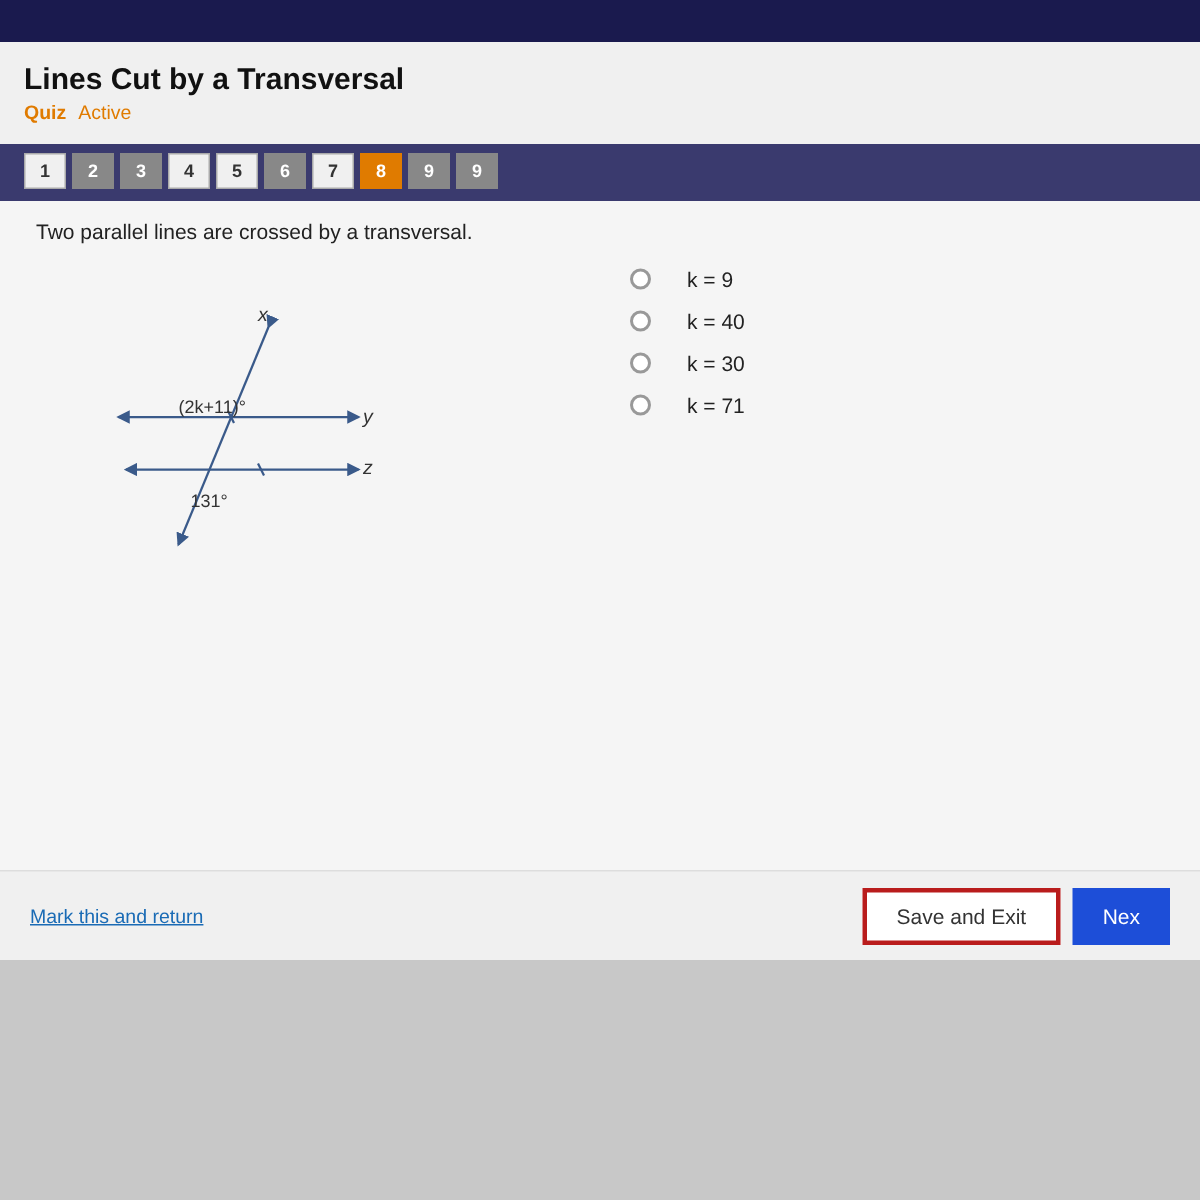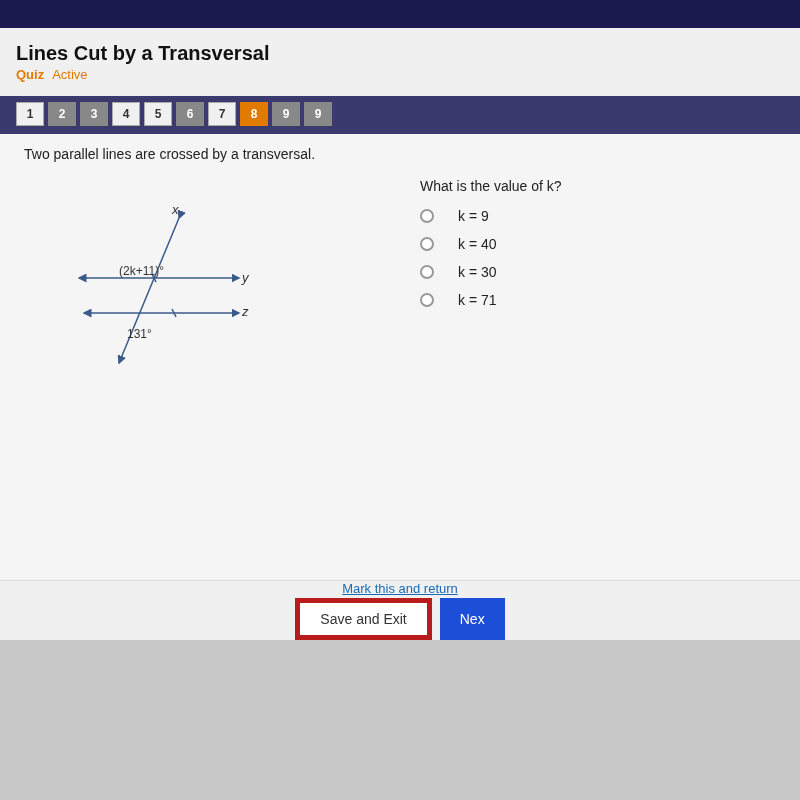--- a/index.html
+++ b/index.html
@@ -152,38 +152,37 @@
       bottom: 0;
       left: 0;
       right: 0;
       height: 60px;
       background: #f0f0f0;
       border-top: 1px solid #ddd;
       display: flex;
       align-items: center;
       justify-content: space-between;
       padding: 0 20px;
-      flex-direction: column;
     }
 
     .mark-return {
       font-size: 13px;
       color: #1a6bb5;
       text-decoration: underline;
       cursor: pointer;
     }
 
     .footer-buttons {
       display: flex;
       gap: 8px;
     }
 
     .save-exit-btn {
       background: #fff;
-      border: 5px solid #b91c1c;
+      border: 3px solid #b91c1c;
       padding: 8px 20px;
       font-size: 14px;
       color: #333;
       cursor: pointer;
     }
 
     .next-btn {
       background: #1d4ed8;
       border: none;
       padding: 8px 20px;
@@ -257,21 +256,20 @@
           <text x="218" y="138" font-size="13" fill="#333" font-style="italic">z</text>
 
           <text x="95" y="97" font-size="12" fill="#333">(2k+11)°</text>
 
           <text x="103" y="160" font-size="12" fill="#333">131°</text>
 
         </svg>
       </div>
 
       <div class="answer-section">
-        <div class="answer-question">What is the value of k?</div>
 
         <div class="option">
           <div class="radio-circle"></div>
           <span>k = 9</span>
         </div>
         <div class="option">
           <div class="radio-circle"></div>
           <span>k = 40</span>
         </div>
         <div class="option">

